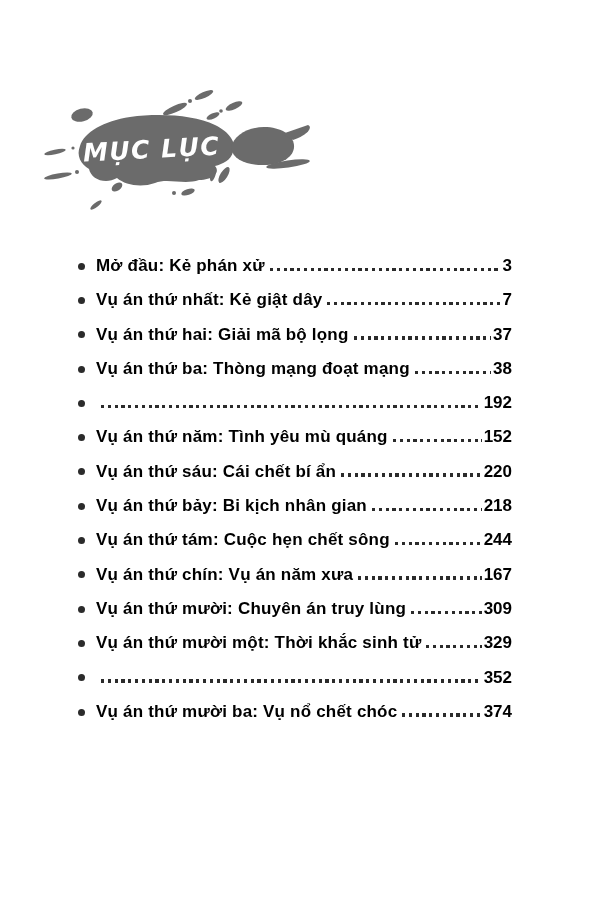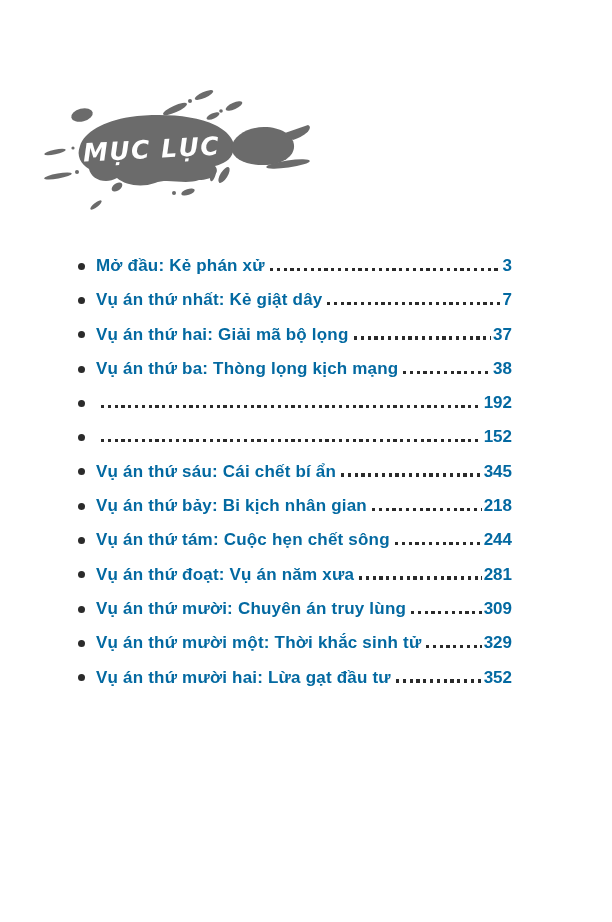--- a/index.html
+++ b/index.html
@@ -23,21 +23,21 @@
     left: 36px;
     top: 90px;
     width: 280px;
     height: 130px;
   }
   .toc {
     position: absolute;
     left: 78px;
     top: 249px;
     width: 434px;
-    color: #0369a1;
+    color: #000000;
     text-align: right;
   }
   .row {
     display: flex;
     align-items: baseline;
     height: 34.3px;
     line-height: 34.3px;
     font-size: 17px;
     font-weight: bold;
   }
@@ -134,81 +134,87 @@
 
     <div class="row">
       <span class="bullet"></span>
       <span class="title">Vụ án thứ hai: Giải mã bộ lọng</span>
       <span class="leader"></span>
       <span class="pagenum">37</span>
     </div>
 
     <div class="row">
       <span class="bullet"></span>
-      <span class="title">Vụ án thứ ba: Thòng lọng kịch mạng</span>
+      <span class="title">Vụ án thứ ba: Thòng mạng đoạt mạng</span>
       <span class="leader"></span>
       <span class="pagenum">38</span>
     </div>
 
     <div class="row">
       <span class="bullet"></span>
       <span class="leader"></span>
       <span class="pagenum">192</span>
     </div>
 
     <div class="row">
       <span class="bullet"></span>
+      <span class="title">Vụ án thứ năm: Tình yêu mù quáng</span>
       <span class="leader"></span>
       <span class="pagenum">152</span>
     </div>
 
     <div class="row">
       <span class="bullet"></span>
       <span class="title">Vụ án thứ sáu: Cái chết bí ẩn</span>
       <span class="leader"></span>
-      <span class="pagenum">345</span>
+      <span class="pagenum">220</span>
     </div>
 
     <div class="row">
       <span class="bullet"></span>
       <span class="title">Vụ án thứ bảy: Bi kịch nhân gian</span>
       <span class="leader"></span>
       <span class="pagenum">218</span>
     </div>
 
     <div class="row">
       <span class="bullet"></span>
       <span class="title">Vụ án thứ tám: Cuộc hẹn chết sông</span>
       <span class="leader"></span>
       <span class="pagenum">244</span>
     </div>
 
     <div class="row">
       <span class="bullet"></span>
-      <span class="title">Vụ án thứ đoạt: Vụ án năm xưa</span>
-      <span class="leader"></span>
-      <span class="pagenum">281</span>
+      <span class="title">Vụ án thứ chín: Vụ án năm xưa</span>
+      <span class="leader"></span>
+      <span class="pagenum">167</span>
     </div>
 
     <div class="row">
       <span class="bullet"></span>
       <span class="title">Vụ án thứ mười: Chuyên án truy lùng</span>
       <span class="leader"></span>
       <span class="pagenum">309</span>
     </div>
 
     <div class="row">
       <span class="bullet"></span>
       <span class="title">Vụ án thứ mười một: Thời khắc sinh tử</span>
       <span class="leader"></span>
       <span class="pagenum">329</span>
     </div>
 
     <div class="row">
       <span class="bullet"></span>
-      <span class="title">Vụ án thứ mười hai: Lừa gạt đầu tư</span>
       <span class="leader"></span>
       <span class="pagenum">352</span>
     </div>
 
+    <div class="row">
+      <span class="bullet"></span>
+      <span class="title">Vụ án thứ mười ba: Vụ nổ chết chóc</span>
+      <span class="leader"></span>
+      <span class="pagenum">374</span>
+    </div>
 
   </div>
 </div>
 
 </body></html>

